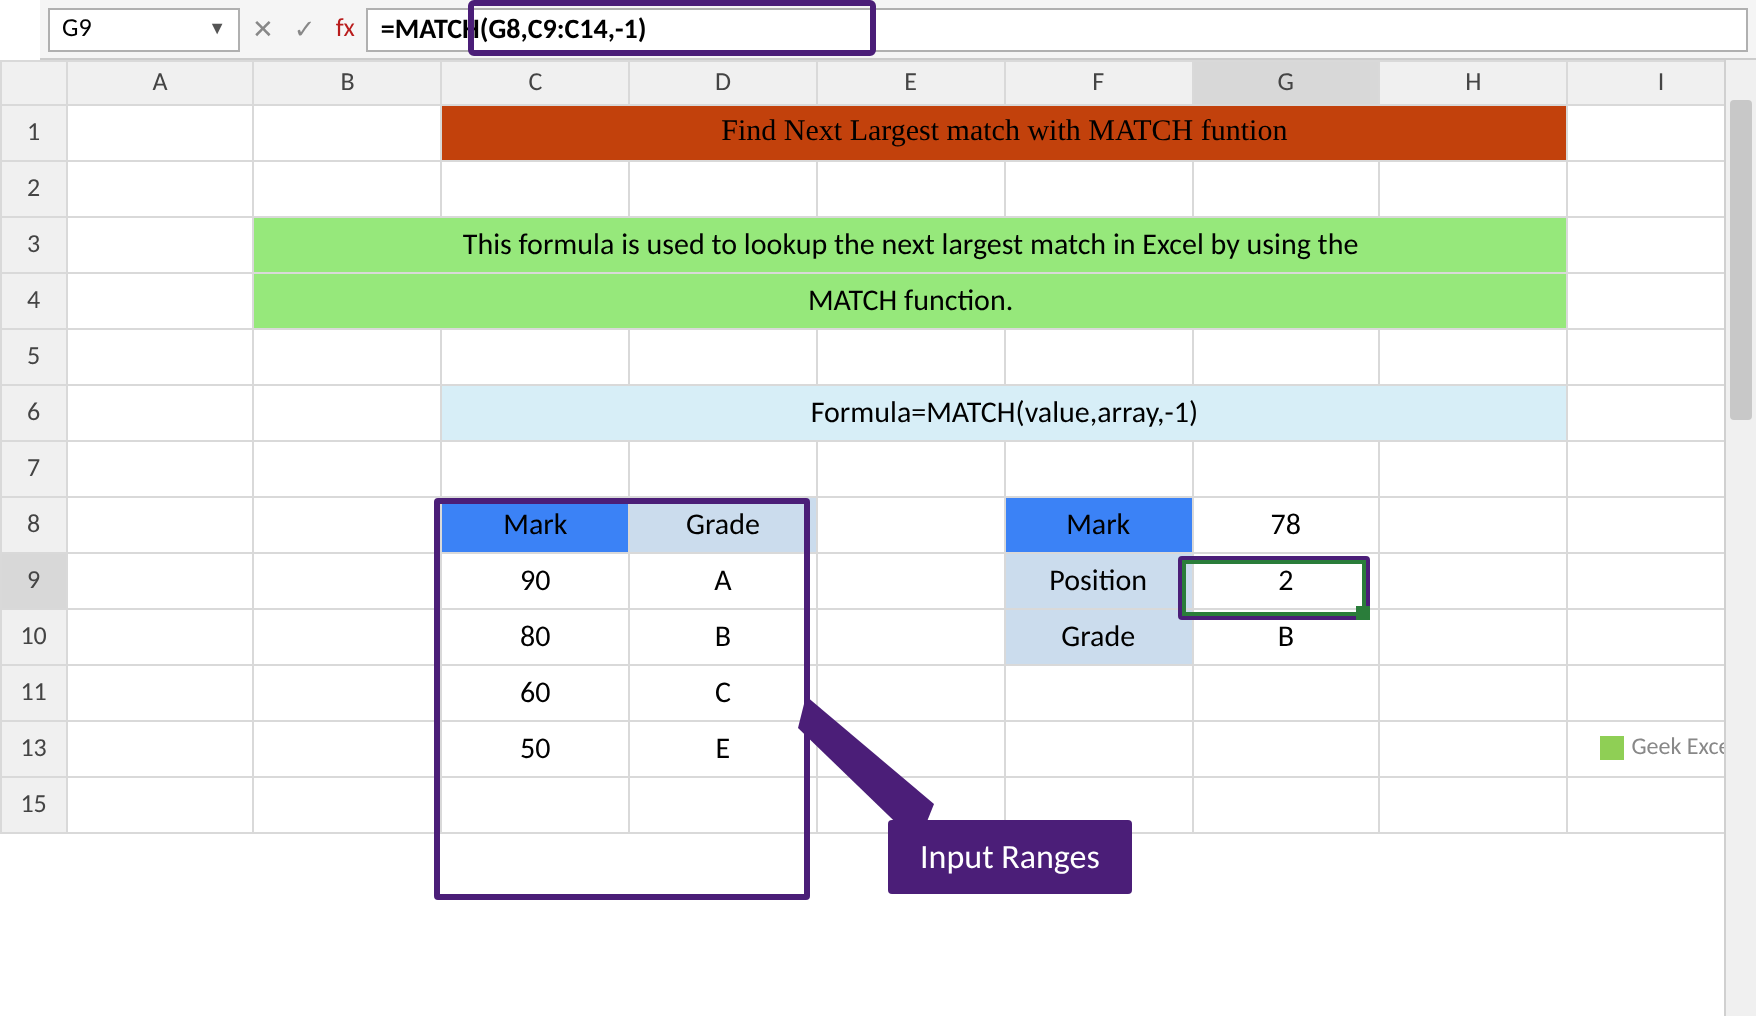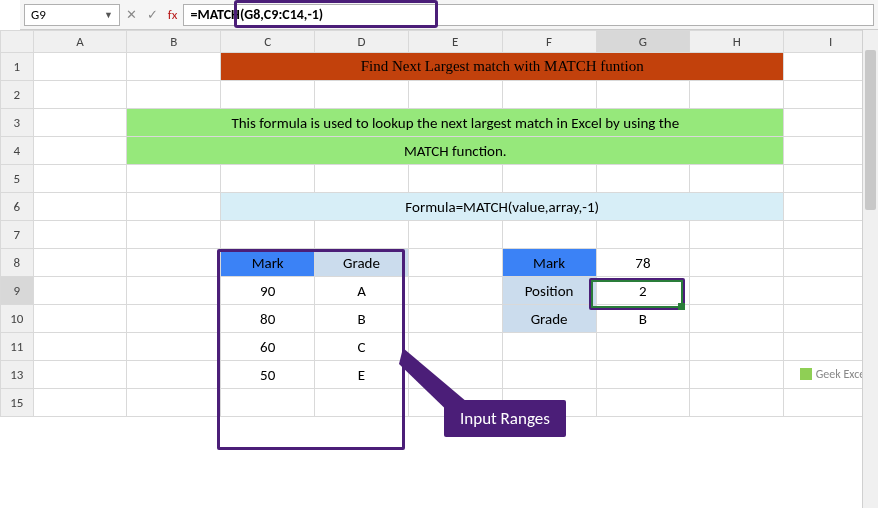--- a/index.html
+++ b/index.html
@@ -335,21 +335,21 @@
 
     <div class="overlay box-outline" style="left:589px; top:248px; width:96px; height:32px;"></div>
 
     <div class="overlay sel-outline" style="left:591px; top:250px; width:92px; height:28px;">
       <div class="sel-handle"></div>
     </div>
 
     <svg class="overlay" style="left:395px; top:310px; width:80px; height:90px;">
       <polygon points="8,8 72,62 64,82 4,24" fill="#4b1e78"></polygon>
     </svg>
-    <div class="callout" style="left:444px; top:370px;">
+    <div class="callout" style="left:444px; top:380px;">
       <span>Input Ranges</span>
     </div>
 
     <div class="watermark">
       <span class="sq"></span>
       <span>Geek Excel</span>
     </div>
   </div>
 
   <div class="scrollbar-v">

